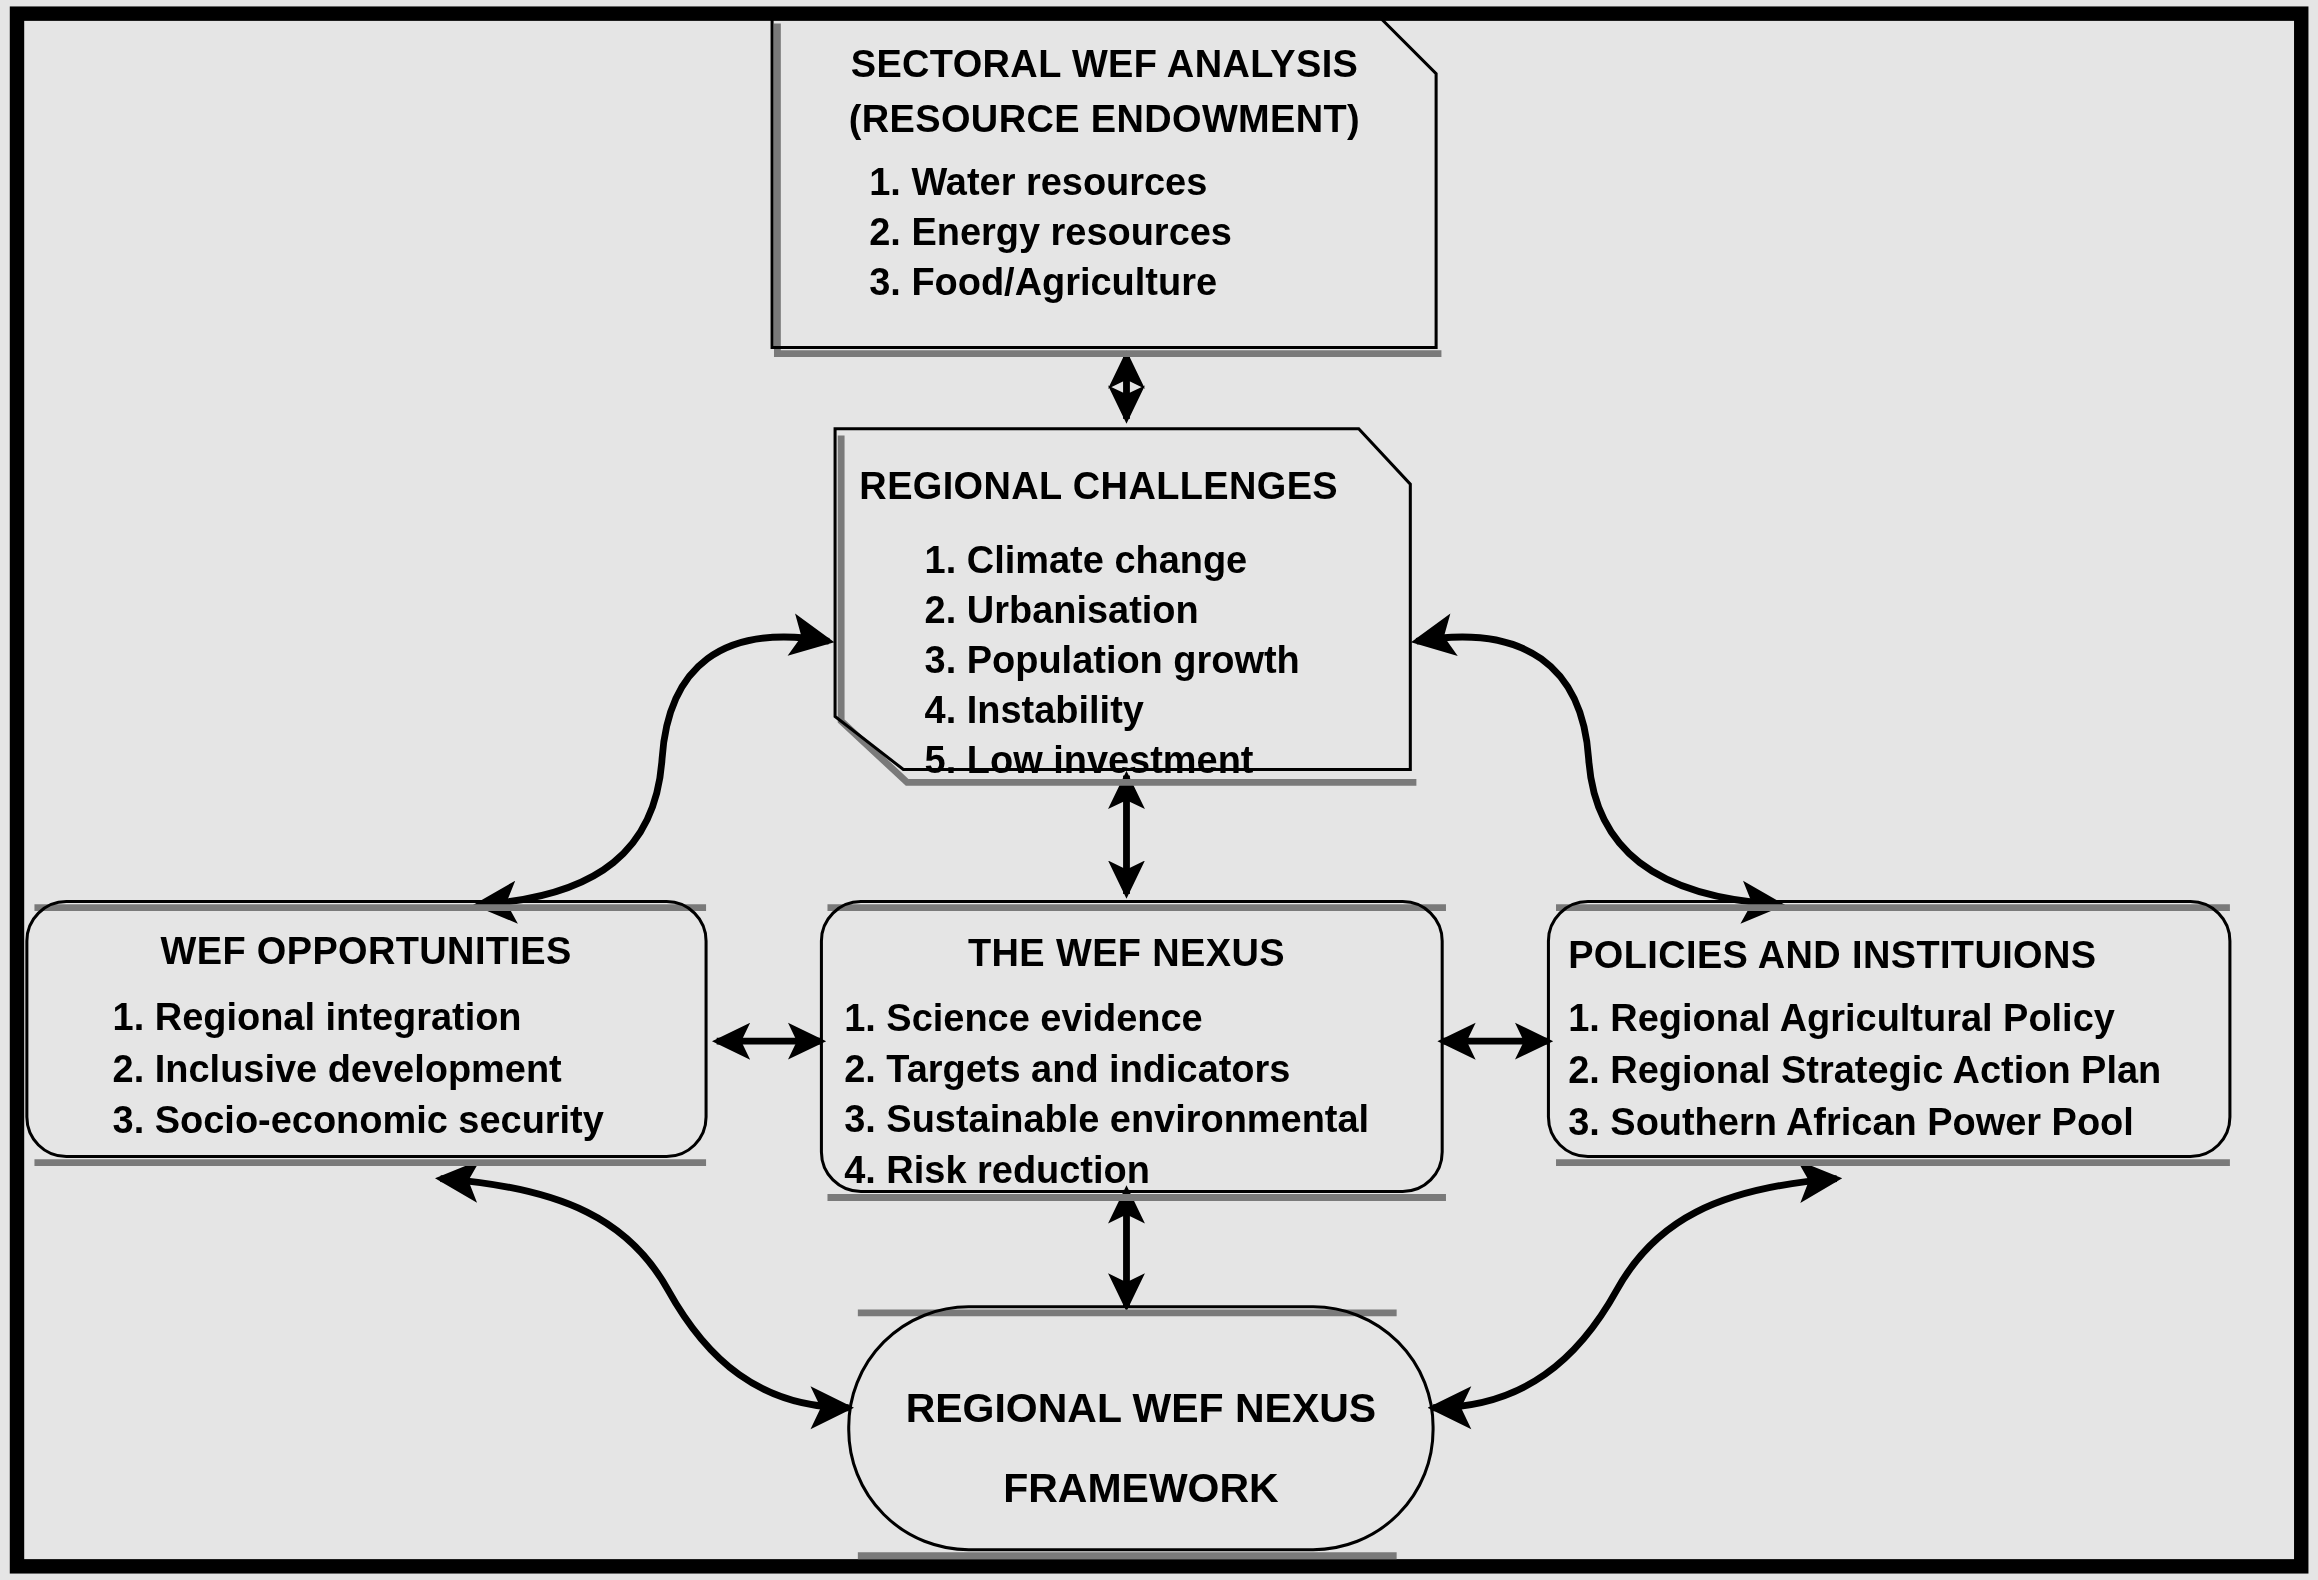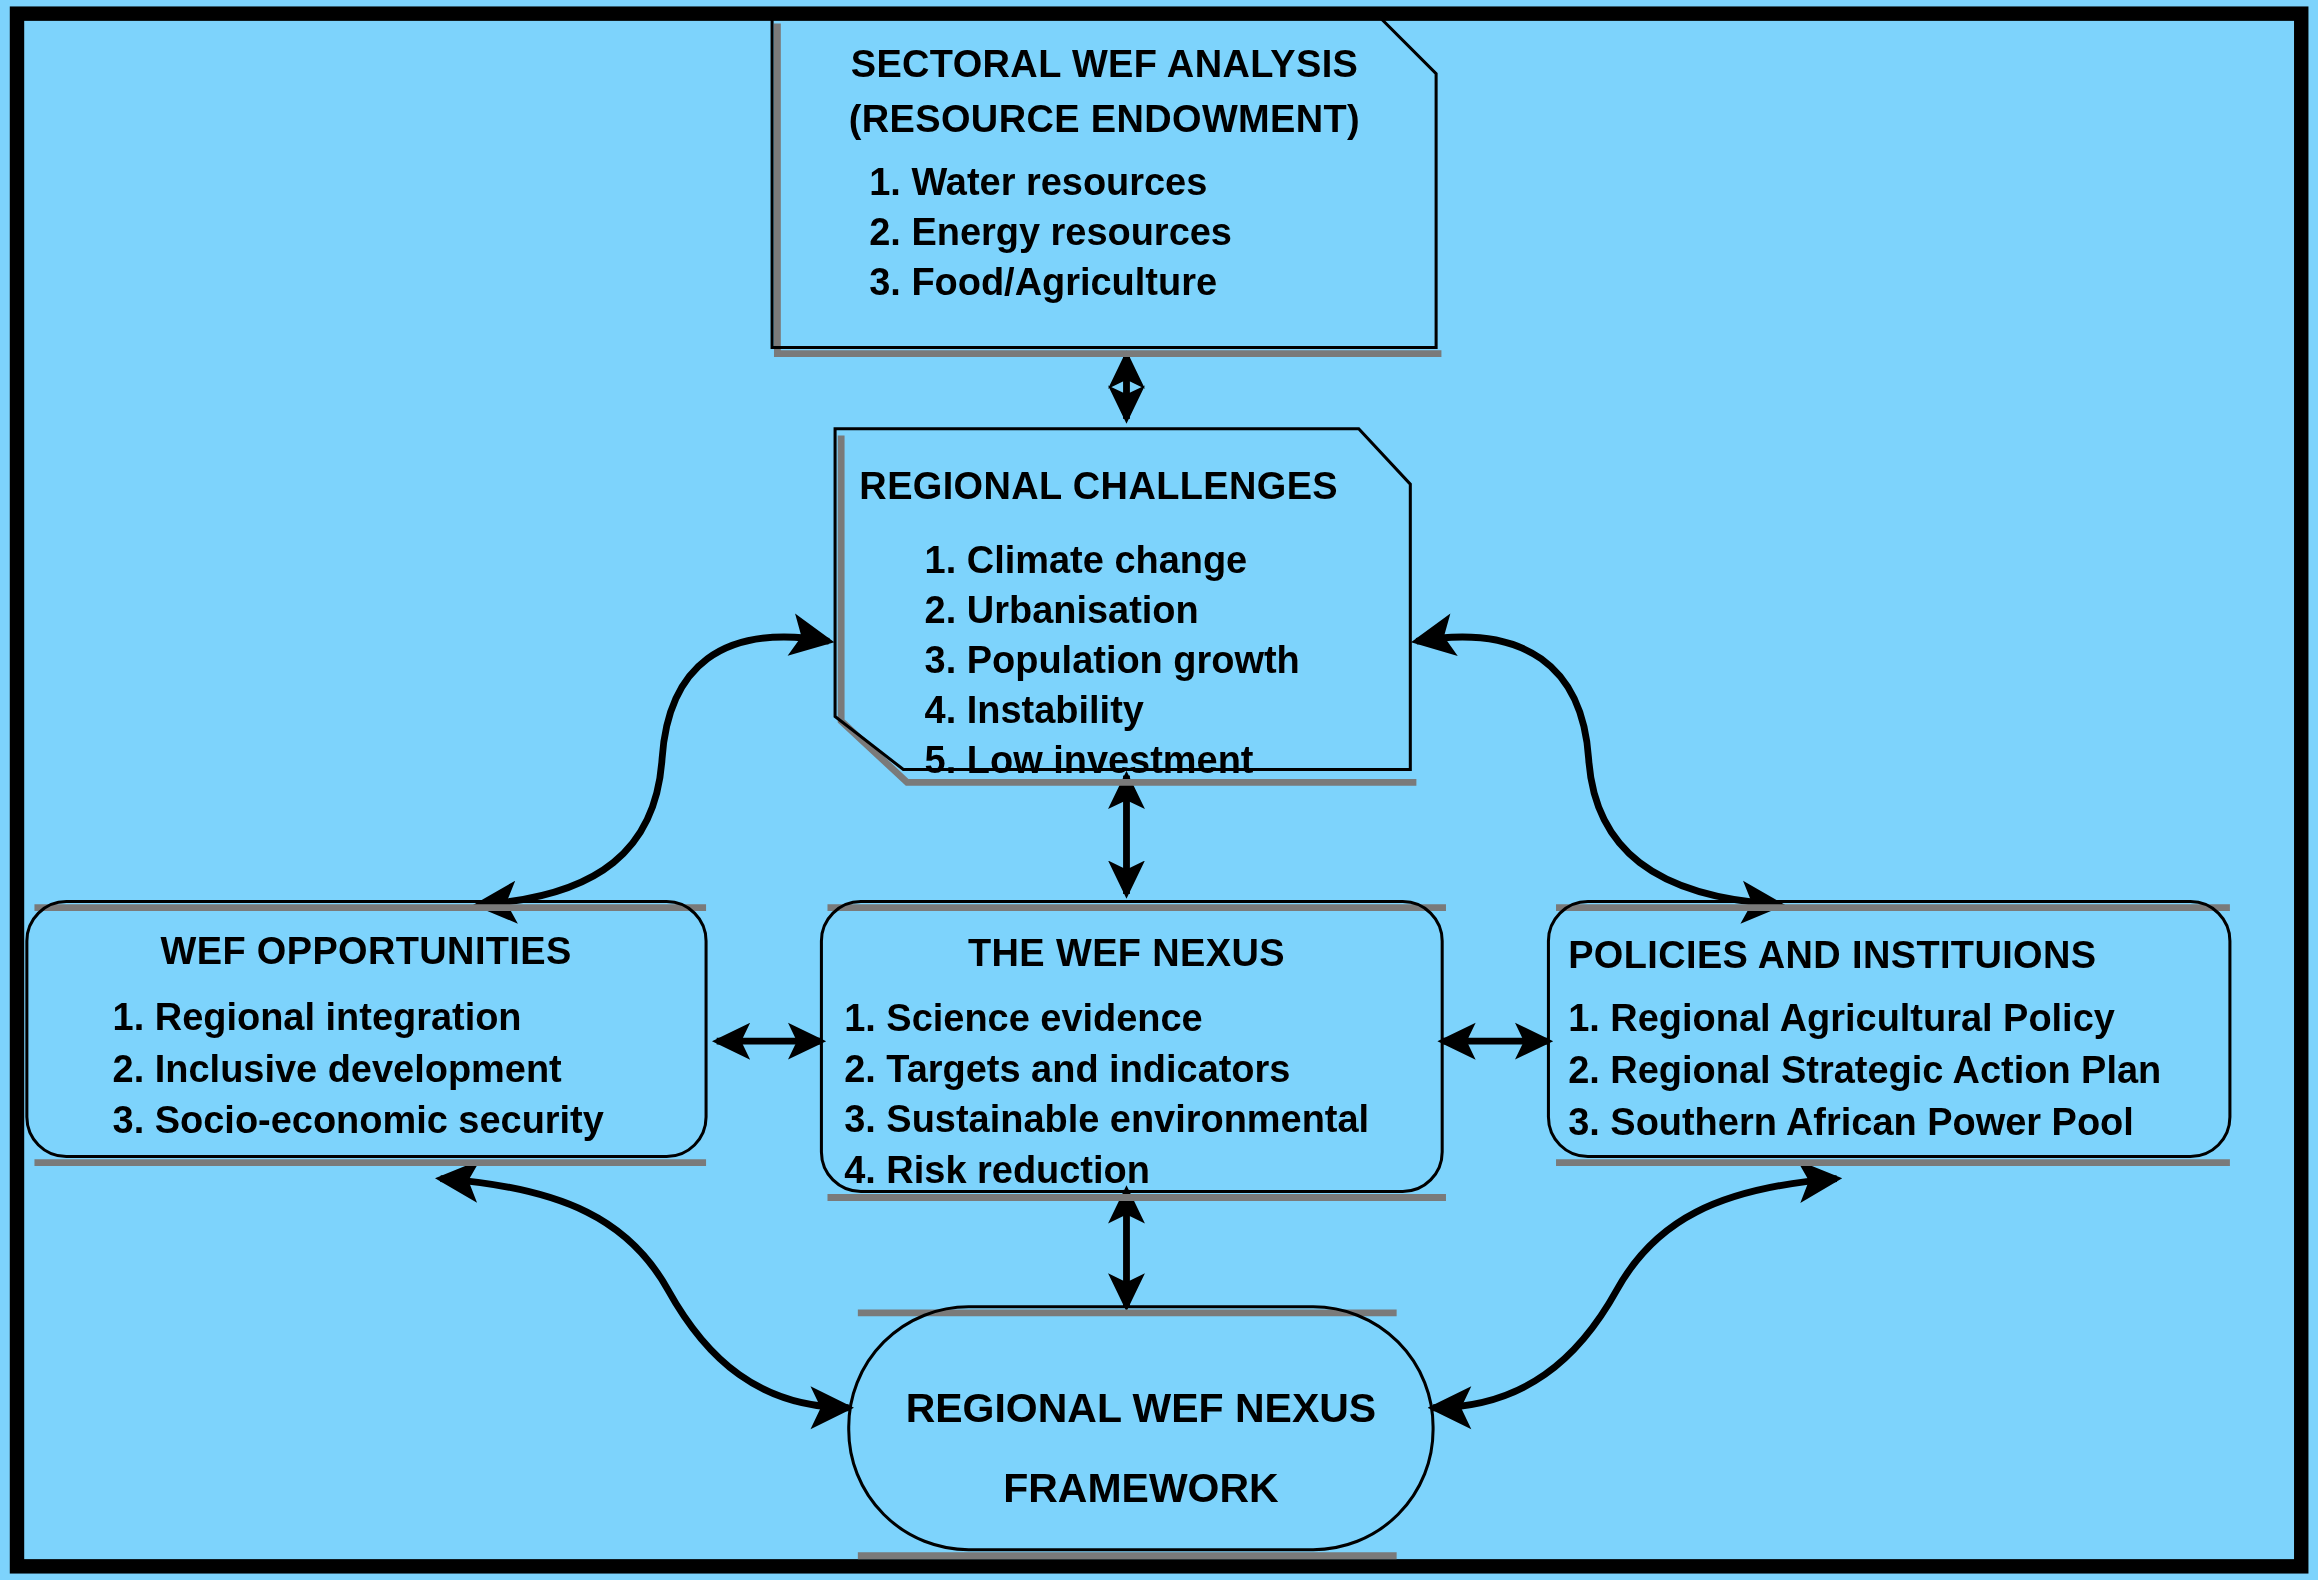--- a/index.html
+++ b/index.html
@@ -7,21 +7,21 @@
     padding: 0;
     background: #ffffff;
   }
   body {
     font-family: "Liberation Sans", "DejaVu Sans", sans-serif;
   }
   #stage {
     position: relative;
     width: 2319px;
     height: 1580px;
-    background: #7dd3fc;
+    background: #e5e5e5;
     overflow: hidden;
   }
   svg#diagram {
     position: absolute;
     inset: 0;
     width: 2319px;
     height: 1580px;
     display: block;
   }
   .box-fill { fill: #ffffff; }

